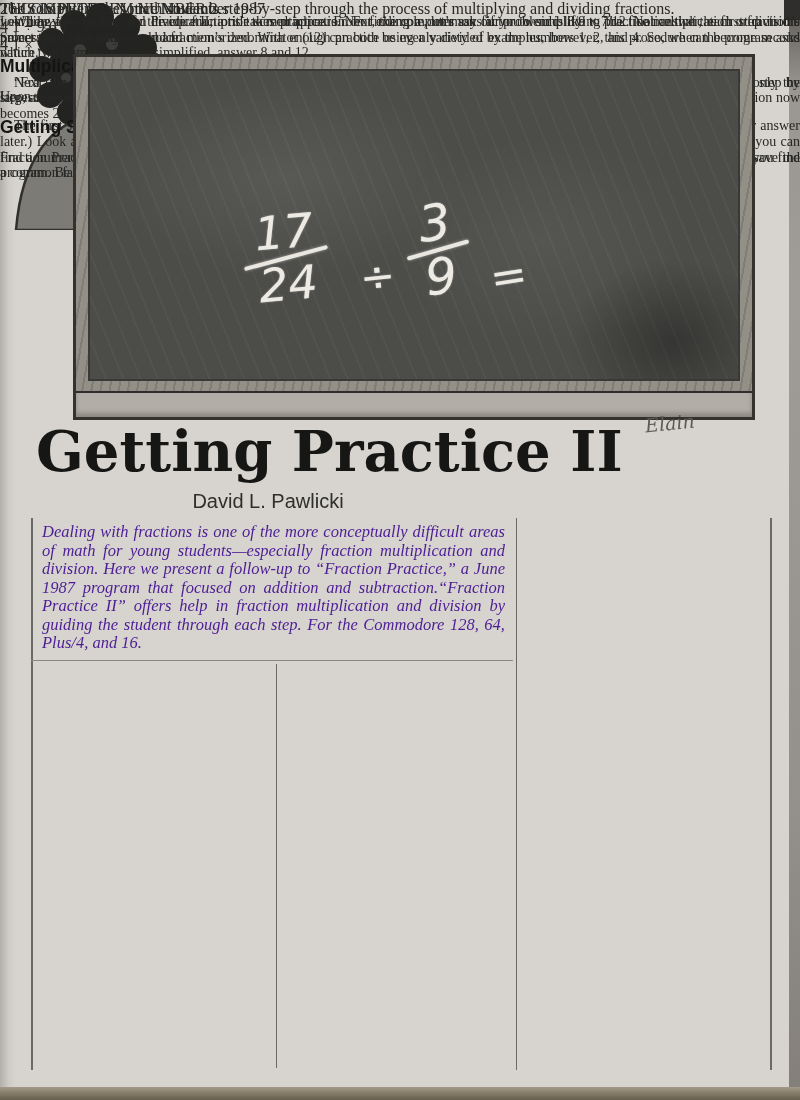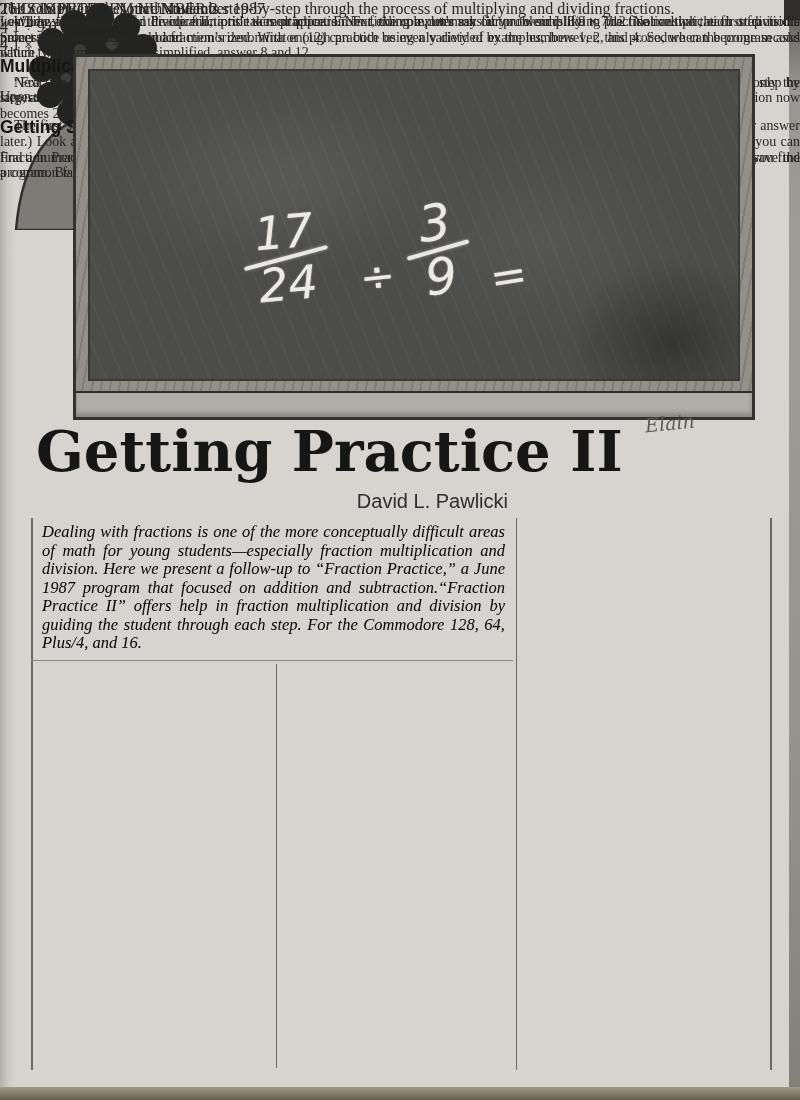--- a/index.html
+++ b/index.html
@@ -43,34 +43,34 @@
   .cf2{left:406px;top:198px;transform:rotate(-7deg);font-size:50px;line-height:50px;}
   .cf2 .bar{width:64px;transform:rotate(-9deg);}
   .ceq{left:490px;top:250px;font-size:44px;transform:rotate(-9deg);letter-spacing:2px;}
 
   .signature{left:645px;top:412px;font-family:"DejaVu Serif",serif;font-style:italic;
     font-size:19px;color:#5c5a55;transform:rotate(-6deg);z-index:5;}
 
   
   .title{left:36px;top:418px;font-family:"DejaVu Serif",serif;font-weight:bold;
     font-size:56px;letter-spacing:0px;color:#161614;z-index:4;white-space:nowrap;}
-  .byline{left:48px;top:490px;width:460px;text-align:right;
+  .byline{left:38px;top:490px;width:460px;text-align:center;
     font-family:"Liberation Sans",sans-serif;font-size:20px;color:#2e2e2c;z-index:4;}
 
   
   .vrule{width:2px;background:#6b6966;}
   .vr-left{left:31px;top:518px;height:552px;}
   .vr-mid1{left:276px;top:664px;height:404px;width:1px;}
   .vr-mid2{left:516px;top:518px;height:552px;width:1px;}
   .vr-right{left:770px;top:518px;height:552px;}
   .hr-intro{left:31px;top:660px;width:482px;height:1px;background:#8a8885;}
 
   
   .intro{left:42px;top:523px;width:463px;font-style:italic;font-size:16.5px;
-    line-height:18.5px;text-align:justify;color:#000000;}
+    line-height:18.5px;text-align:justify;color:#4c1d95;}
 
   
   .col{font-size:14px;line-height:15.6px;text-align:justify;color:#29292";}
   .col p{margin:0;}
   .col{color:#292927;}
   .col1{left:40px;top:667px;width:228px;}
   .col2{left:285px;top:667px;width:226px;}
   .col3{left:525px;top:754px;width:240px;font-size:14px;line-height:15.6px;text-align:justify;}
   .indent{text-indent:14px;}
   .colhead{font-family:"Liberation Sans",sans-serif;font-weight:bold;font-size:17.5px;

